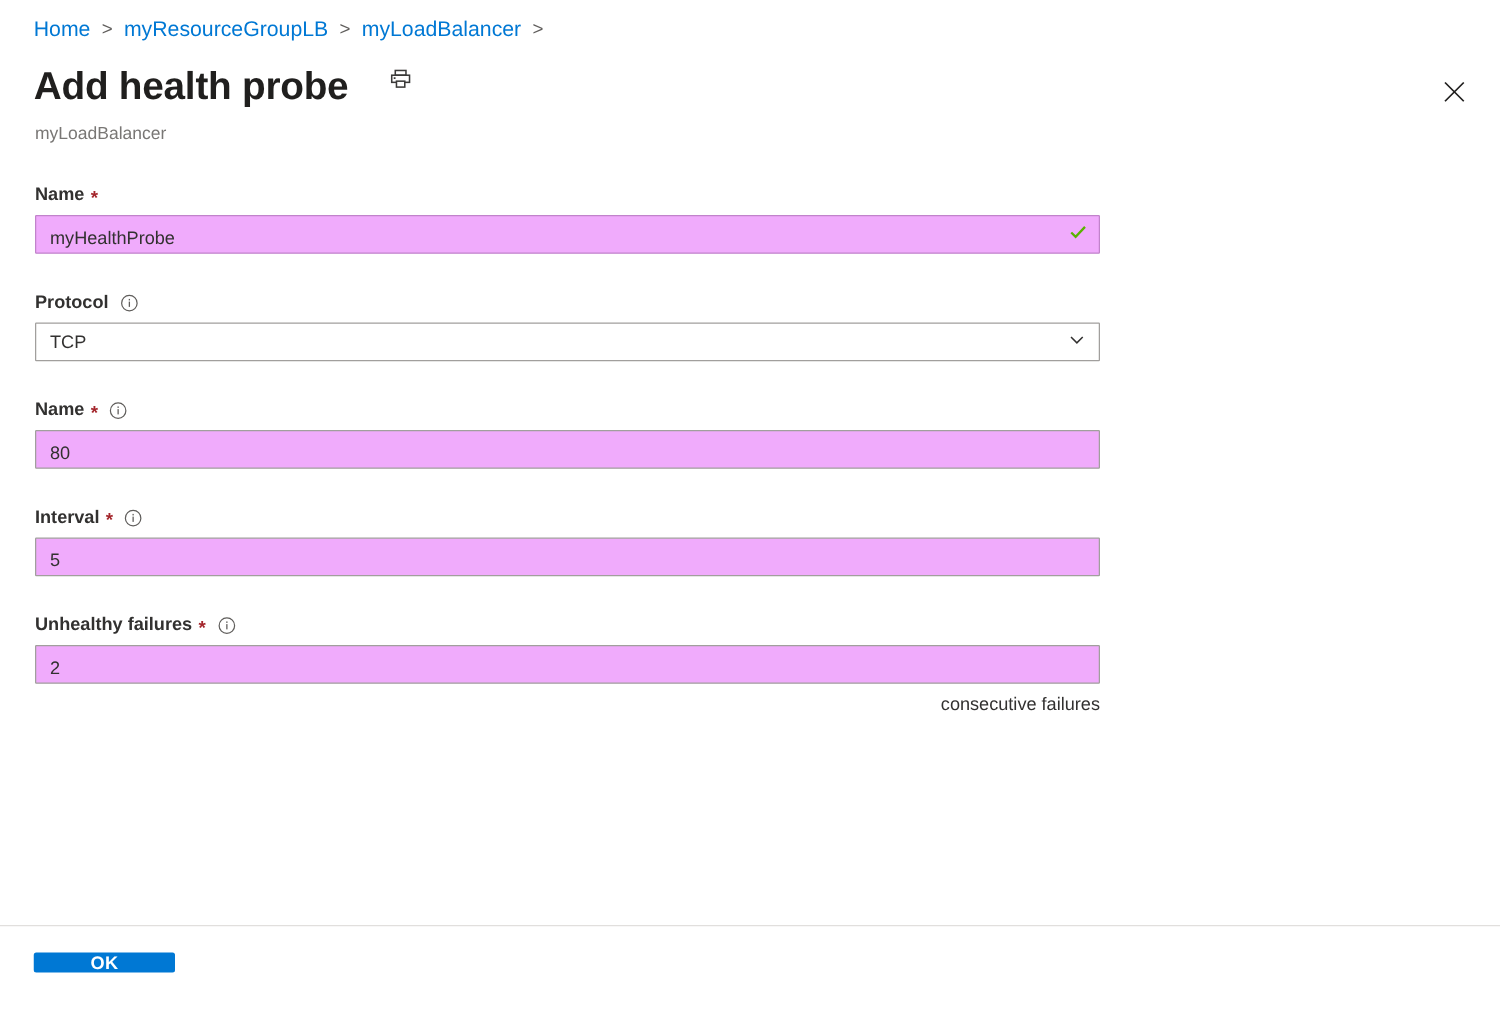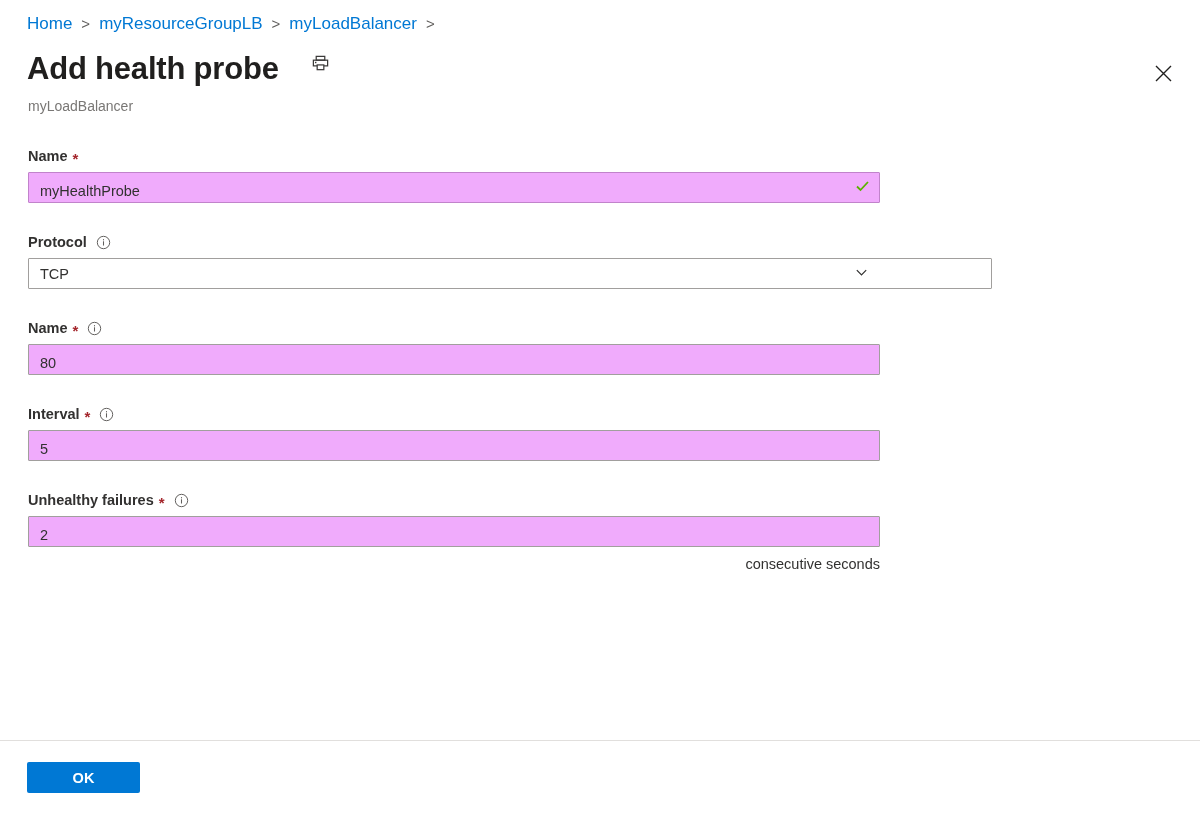--- a/index.html
+++ b/index.html
@@ -147,21 +147,21 @@
     position: absolute;
     right: 10px;
     top: 50%;
     transform: translateY(-50%);
     pointer-events: none;
   }
 
   .select-wrap { position: relative; width: 852px; }
   .select-box {
     box-sizing: border-box;
-    width: 964px;
+    width: 852px;
     height: 31px;
     padding: 0 34px 0 11px;
     display: flex;
     align-items: center;
     font-size: 14.5px;
     color: #323130;
     background: #ffffff;
     border: 1px solid #a19f9d;
     border-radius: 1px;
     cursor: pointer;
@@ -190,21 +190,21 @@
     top: 740px;
     width: 1200px;
     height: 1px;
     background: #e1dfdd;
   }
   .ok-button {
     position: absolute;
     left: 27px;
     top: 762px;
     width: 113px;
-    height: 31px;
+    height: 16px;
     background: #0078d4;
     color: #ffffff;
     font-family: "Liberation Sans", sans-serif;
     font-size: 14.5px;
     font-weight: 600;
     border: none;
     border-radius: 2px;
     cursor: pointer;
     letter-spacing: 0.2px;
   }
@@ -326,19 +326,19 @@
         <svg width="15" height="15" viewBox="0 0 16 16" fill="none">
           <circle cx="8" cy="8" r="6.6" stroke="#605e5c" stroke-width="1.05"></circle>
           <rect x="7.45" y="6.7" width="1.1" height="4.5" fill="#605e5c"></rect>
           <rect x="7.45" y="4.4" width="1.1" height="1.3" fill="#605e5c"></rect>
         </svg>
       </span>
     </div>
     <div class="input-wrap">
       <input class="text-input" type="text" value="2" style="">
     </div>
-    <div class="suffix-label">consecutive seconds</div>
+    <div class="suffix-label">consecutive failures</div>
   </div>
 
 </div>
 
 <div class="footer-divider"></div>
 <button class="ok-button">OK</button>
 
 </body></html>

